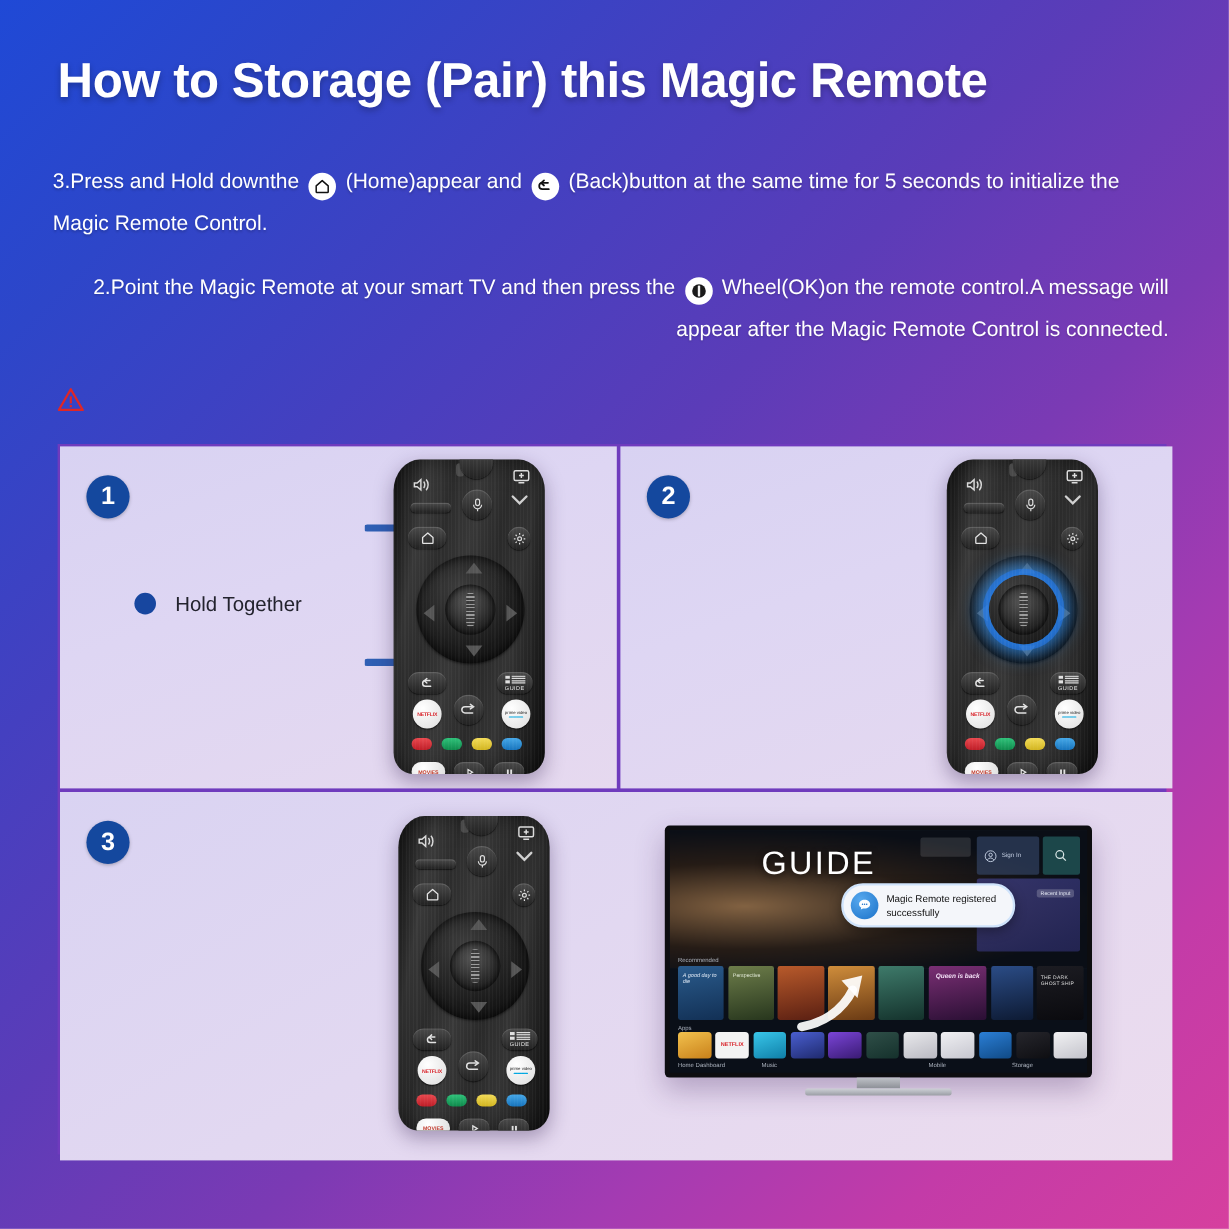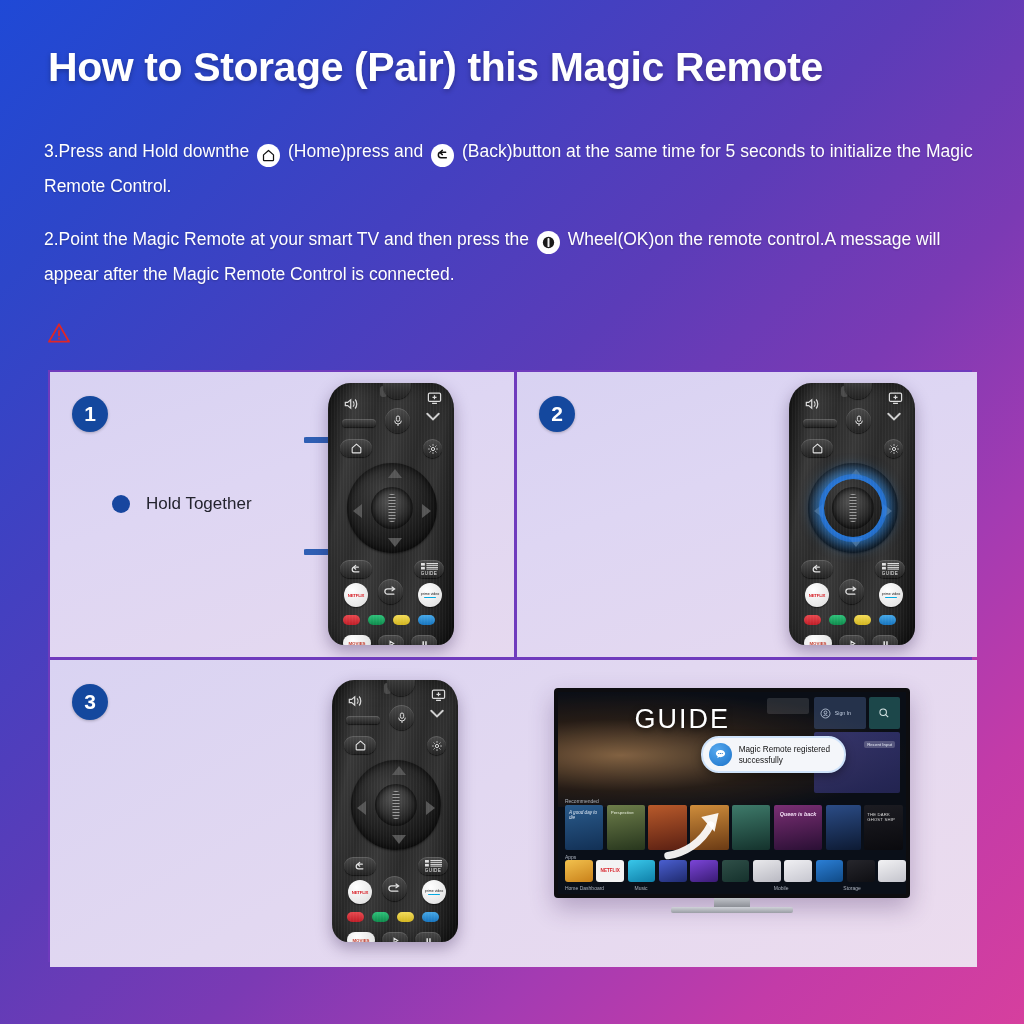--- a/index.html
+++ b/index.html
@@ -35,21 +35,21 @@
   .para {
     position: absolute;
     left: 44px;
     width: 930px;
     color: #ffffff;
     font-size: 17.5px;
     line-height: 35px;
     text-shadow: 0 1px 2px rgba(0,0,0,.2);
   }
   .para-1 { top: 134px; }
-  .para-2 { top: 222px; }
+  .para-2 { top: 222px; text-align: right; }
 
   .note {
     position: absolute;
     left: 48px; top: 323px;
     width: 930px;
     color: #ffffff;
     font-size: 17.5px;
     line-height: 28px;
     display: flex;
     align-items: center;
@@ -100,21 +100,21 @@
     color: #ffffff;
     font-size: 21px;
     font-weight: bold;
     display: flex; align-items: center; justify-content: center;
     left: 22px; top: 24px;
     box-shadow: 0 1px 3px rgba(0,0,0,.25);
   }
 
   .caption {
     position: absolute;
-    display: flex; align-items: center; gap: 16px;
+    display: flex; align-items: flex-start; gap: 16px;
     color: #23232e;
     font-size: 17px;
   }
   .dot {
     width: 18px; height: 18px; border-radius: 50%;
     background: #17469f; flex: 0 0 auto;
   }
   .arrow-svg { display:block; }
 
   
@@ -228,21 +228,21 @@
 
 <div class="headline">How to Storage (Pair) this Magic Remote</div>
 
 <div class="para para-1">
   <span>3.Press and Hold downthe</span>
   <span class="glyph">
     <svg width="15" height="15" viewBox="0 0 24 24" fill="none" stroke="#111" stroke-width="2" stroke-linejoin="round">
         <path d="M4 11 12 4l8 7v8a1 1 0 0 1-1 1H5a1 1 0 0 1-1-1z"></path>
       </svg>
   </span>
-  <span>(Home)press and</span>
+  <span>(Home)appear and</span>
   <span class="glyph">
     <svg width="16" height="16" viewBox="0 0 24 24" fill="none" stroke="#111" stroke-width="2.2" stroke-linecap="round">
         <path d="M17 16H9a4 4 0 0 1 0-8h7"></path>
         <path d="M11 5 7.5 8.2 11 11.4"></path>
       </svg>
   </span>
   <span>(Back)button at the same time for 5 seconds to initialize the Magic Remote Control.</span>
 </div>
 
 <div class="para para-2">

